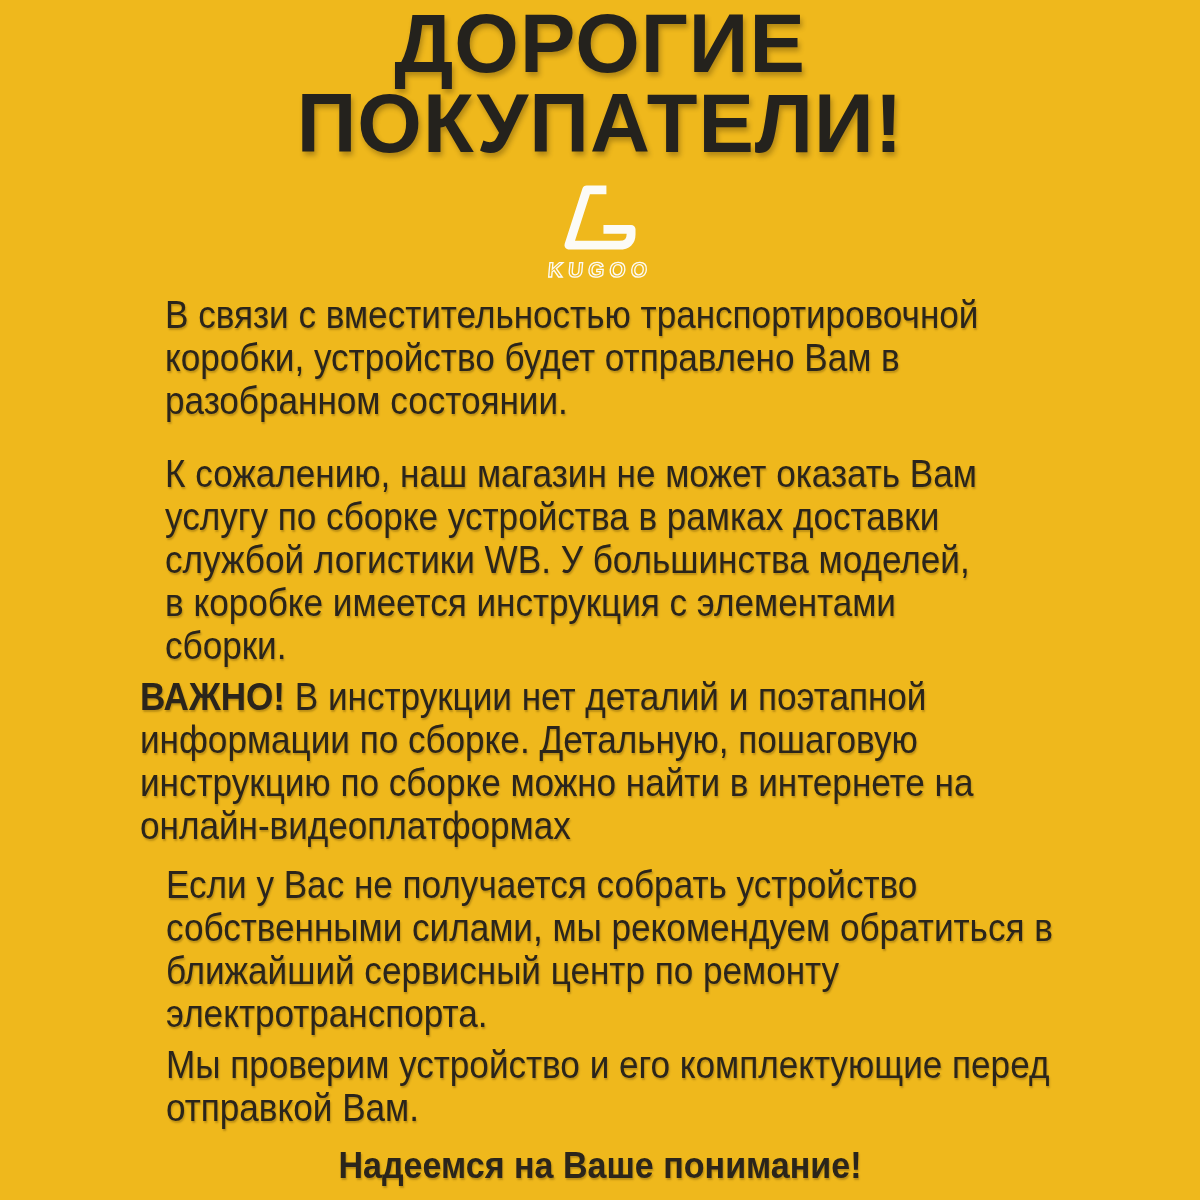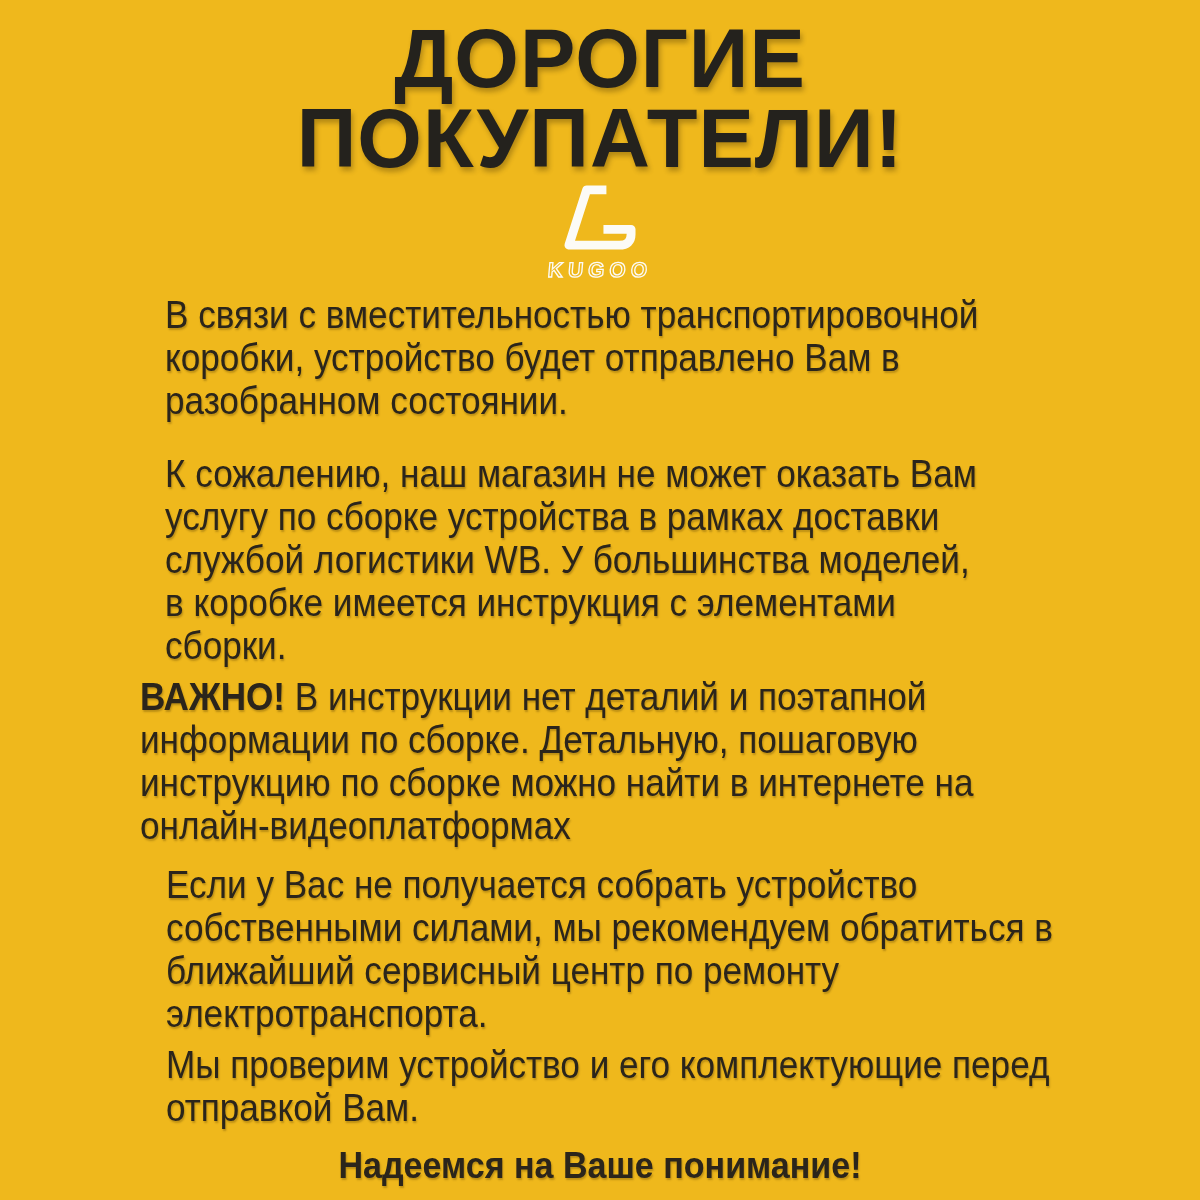--- a/index.html
+++ b/index.html
@@ -11,21 +11,21 @@
     position: relative;
     width: 1200px;
     height: 1200px;
     overflow: hidden;
     background: #EFB81C;
     font-family: "Liberation Sans", sans-serif;
     color: #2B251B;
   }
   .title {
     position: absolute;
-    top: 19px;
+    top: 4px;
     left: 0;
     width: 100%;
     margin: 0;
     text-align: center;
     font-size: 83px;
     line-height: 80px;
     font-weight: bold;
     letter-spacing: 1px;
     color: #24221D;
     white-space: pre-line;

